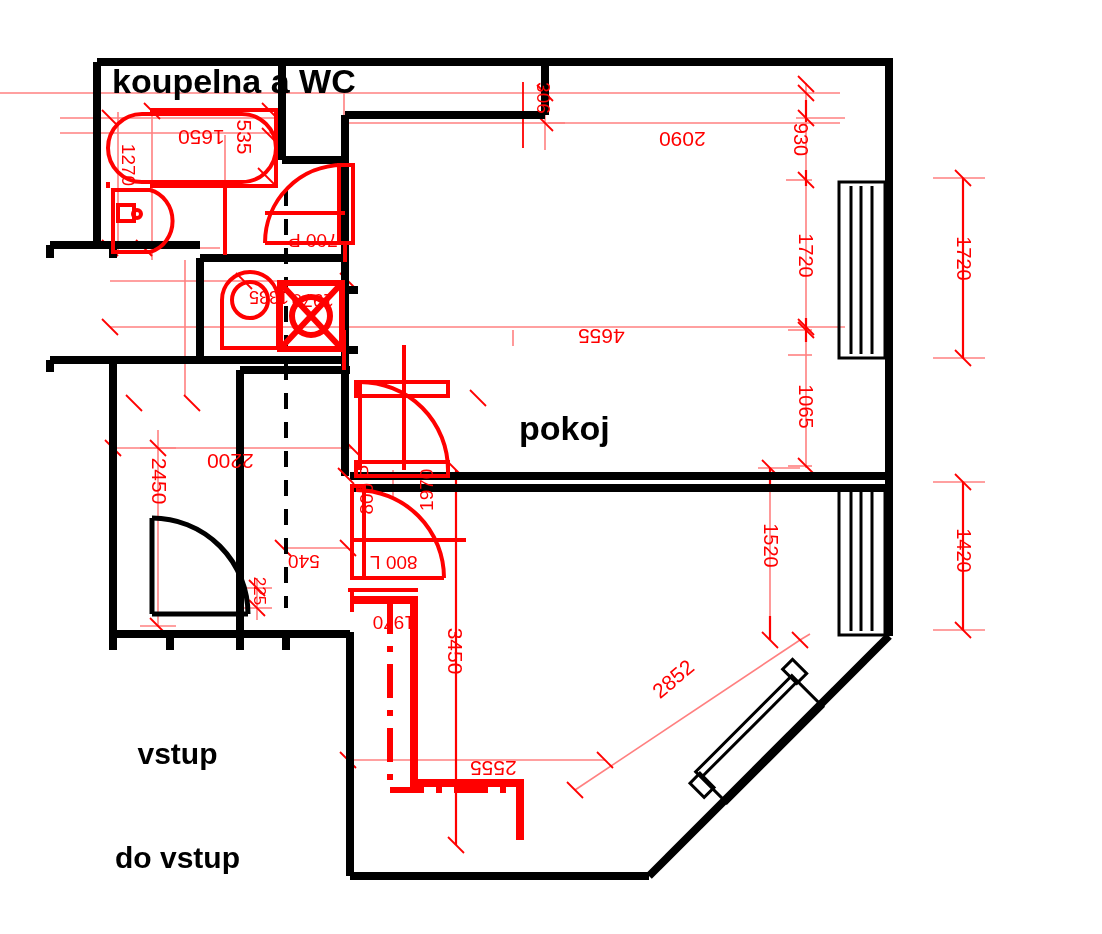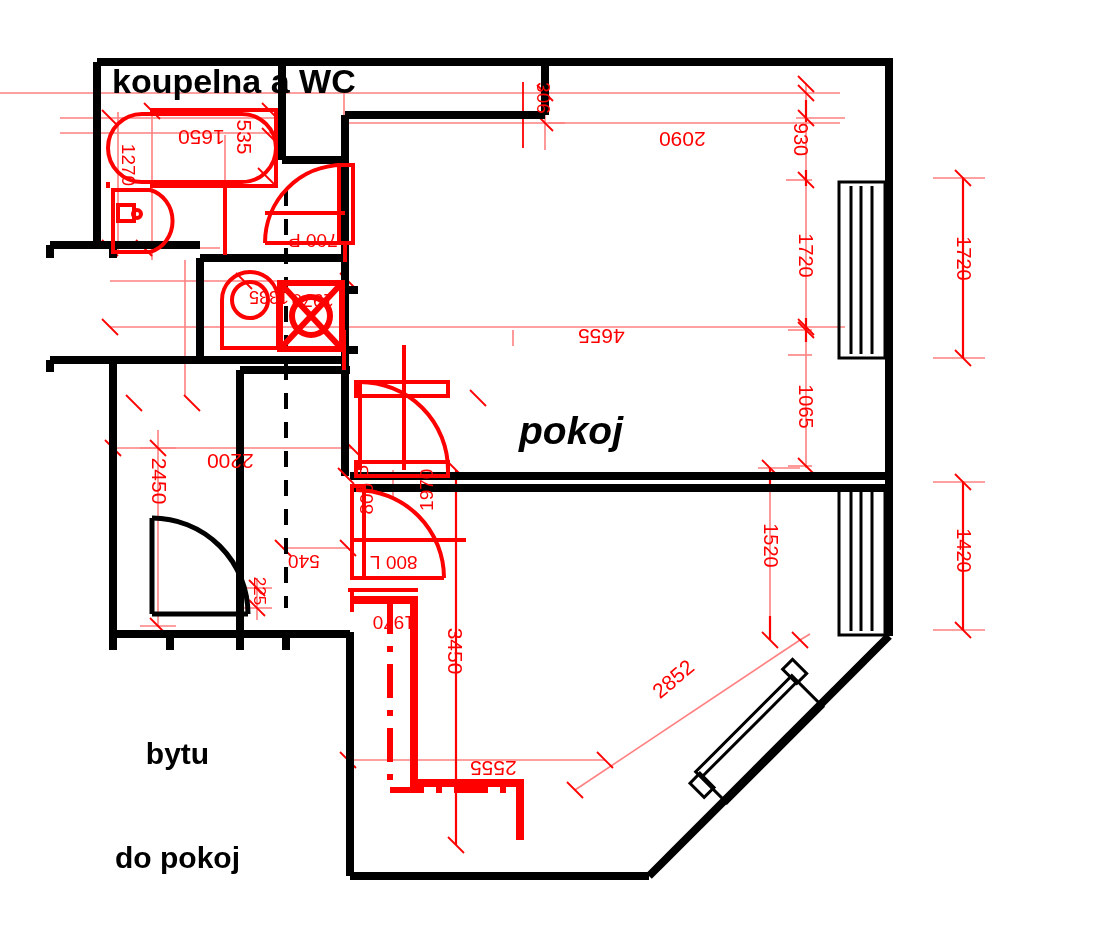--- a/index.html
+++ b/index.html
@@ -320,26 +320,26 @@
       <line x1="126" y1="395" x2="142" y2="411"></line>
       <line x1="470" y1="390" x2="486" y2="406"></line>
       <line x1="338" y1="468" x2="354" y2="484"></line>
       <line x1="184" y1="395" x2="200" y2="411"></line>
     </g>
 
   </svg>
 
   <div class="room-label" style="left:112px; top:62px; font-size:34px;">koupelna a WC</div>
 
-  <div class="room-label" style="left:519px; top:409px; font-size:39px;font-style:italic;">pokoj</div>
+  <div class="room-label" style="left:519px; top:409px; font-size:34px;">pokoj</div>
 
 
   <div class="room-label twoline" style="left:115px; top:668px; font-size:30px;">
-    <div>bytu</div>
-    <div>do pokoj</div>
+    <div>vstup</div>
+    <div>do vstup</div>
   </div>
 
   <div class="dim-label rot180" style="left:178px; top:126px; font-size:21px;">1650</div>
 
   <div class="dim-label rot270" style="left:226px; top:126px; font-size:21px;">535</div>
 
   <div class="dim-label rot270" style="left:107px; top:155px; font-size:19px;">1270</div>
 
   <div class="dim-label rot180" style="left:249px; top:287px; font-size:18px;">1335</div>
 

